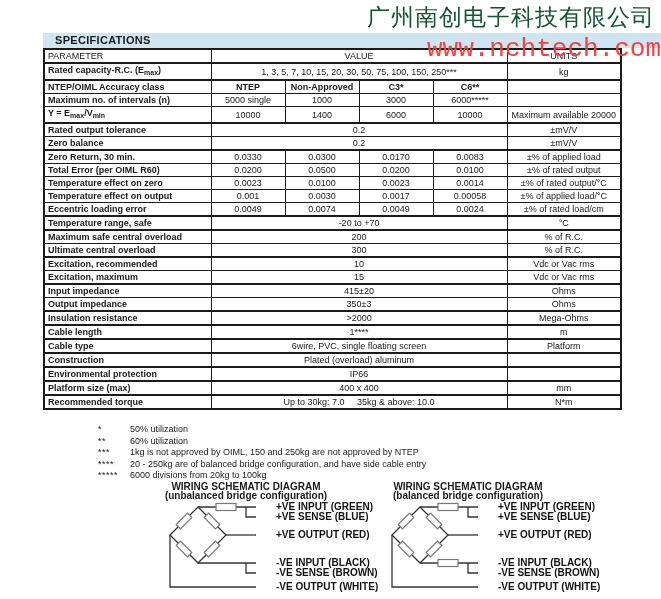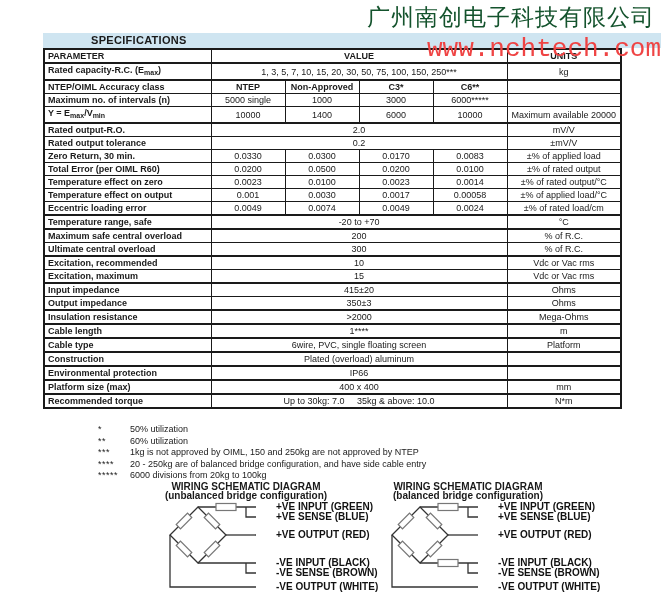--- a/index.html
+++ b/index.html
@@ -21,37 +21,36 @@
   }
 
   
   .spec-band {
     position: absolute; left: 43px; right: 0; top: 33px; height: 15px;
     background: #cfe5f1; z-index: 1;
   }
   .spec-band .t {
     font-size: 11px; font-weight: bold; line-height: 15px; padding-left: 12px;
     letter-spacing: 0.3px;
-    margin-left: 36px;
   }
 
   
   .spec-table-wrap { position: absolute; left: 43px; top: 48px; z-index: 2; }
   table.spec {
     border-collapse: collapse; table-layout: fixed; width: 579px;
     border: 2px solid #1a1a1a; background: #fff;
   }
   table.spec col.c-param { width: 167px; }
   table.spec col.c-v { width: 74px; }
   table.spec col.c-units { width: 114px; }
   table.spec th, table.spec td {
     border: 1px solid #1a1a1a; height: 13px; line-height: 12px;
     font-size: 9px; padding: 0 3px; white-space: nowrap; overflow: hidden;
   }
-  table.spec th { font-weight: bold; margin-top: 32px; }
+  table.spec th { font-weight: normal; margin-top: 32px; }
   th.h-param { text-align: left; }
   th.h-value, th.h-units { text-align: center; }
   td.param { font-weight: bold; text-align: left; }
   td.val, td.unit { font-weight: normal; text-align: center; }
   td.val.bold { font-weight: bold; }
   tr.grp > th, tr.grp > td { border-bottom-width: 2px; }
   sub { font-size: 7px; vertical-align: -2px; }
 
   
   .footnotes { position: absolute; left: 98px; top: 424px; font-size: 9px; z-index: 2; }
@@ -127,26 +126,26 @@
           </tr>
           <tr class="grp">
             <td class="param">Y = E<sub>max</sub>/V<sub>min</sub></td>
             <td class="val">10000</td>
             <td class="val">1400</td>
             <td class="val">6000</td>
             <td class="val">10000</td>
             <td class="unit">Maximum available 20000</td>
           </tr>
           <tr>
-            <td class="param">Rated output-R.O.</td>
-            <td class="val" colspan="4">2.0</td>
-            <td class="unit">mV/V</td>
-          </tr>
-          <tr>
             <td class="param">Rated output tolerance</td>
+            <td class="val" colspan="4">0.2</td>
+            <td class="unit">±mV/V</td>
+          </tr>
+          <tr class="grp">
+            <td class="param">Zero balance</td>
             <td class="val" colspan="4">0.2</td>
             <td class="unit">±mV/V</td>
           </tr>
           <tr>
             <td class="param">Zero Return, 30 min.</td>
             <td class="val">0.0330</td>
             <td class="val">0.0300</td>
             <td class="val">0.0170</td>
             <td class="val">0.0083</td>
             <td class="unit">±% of applied load</td>

